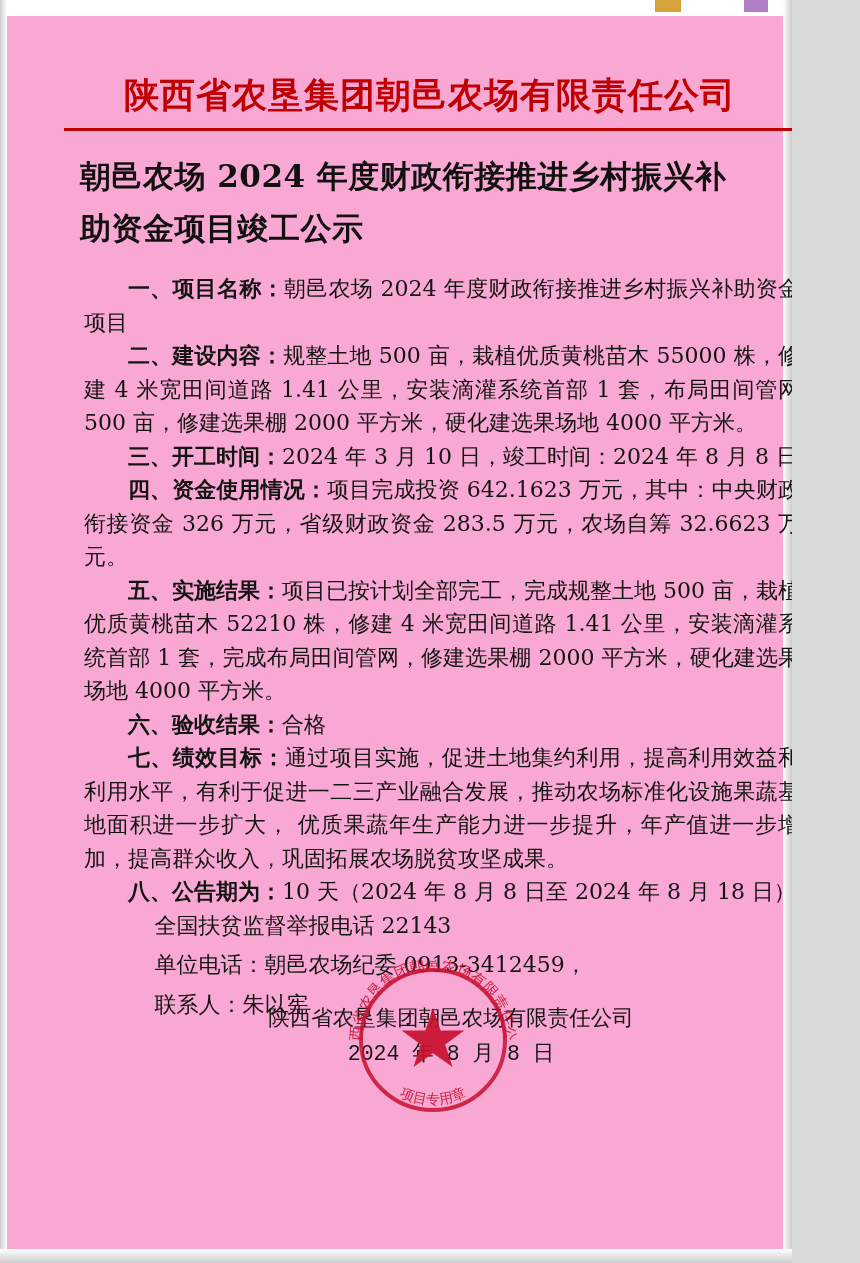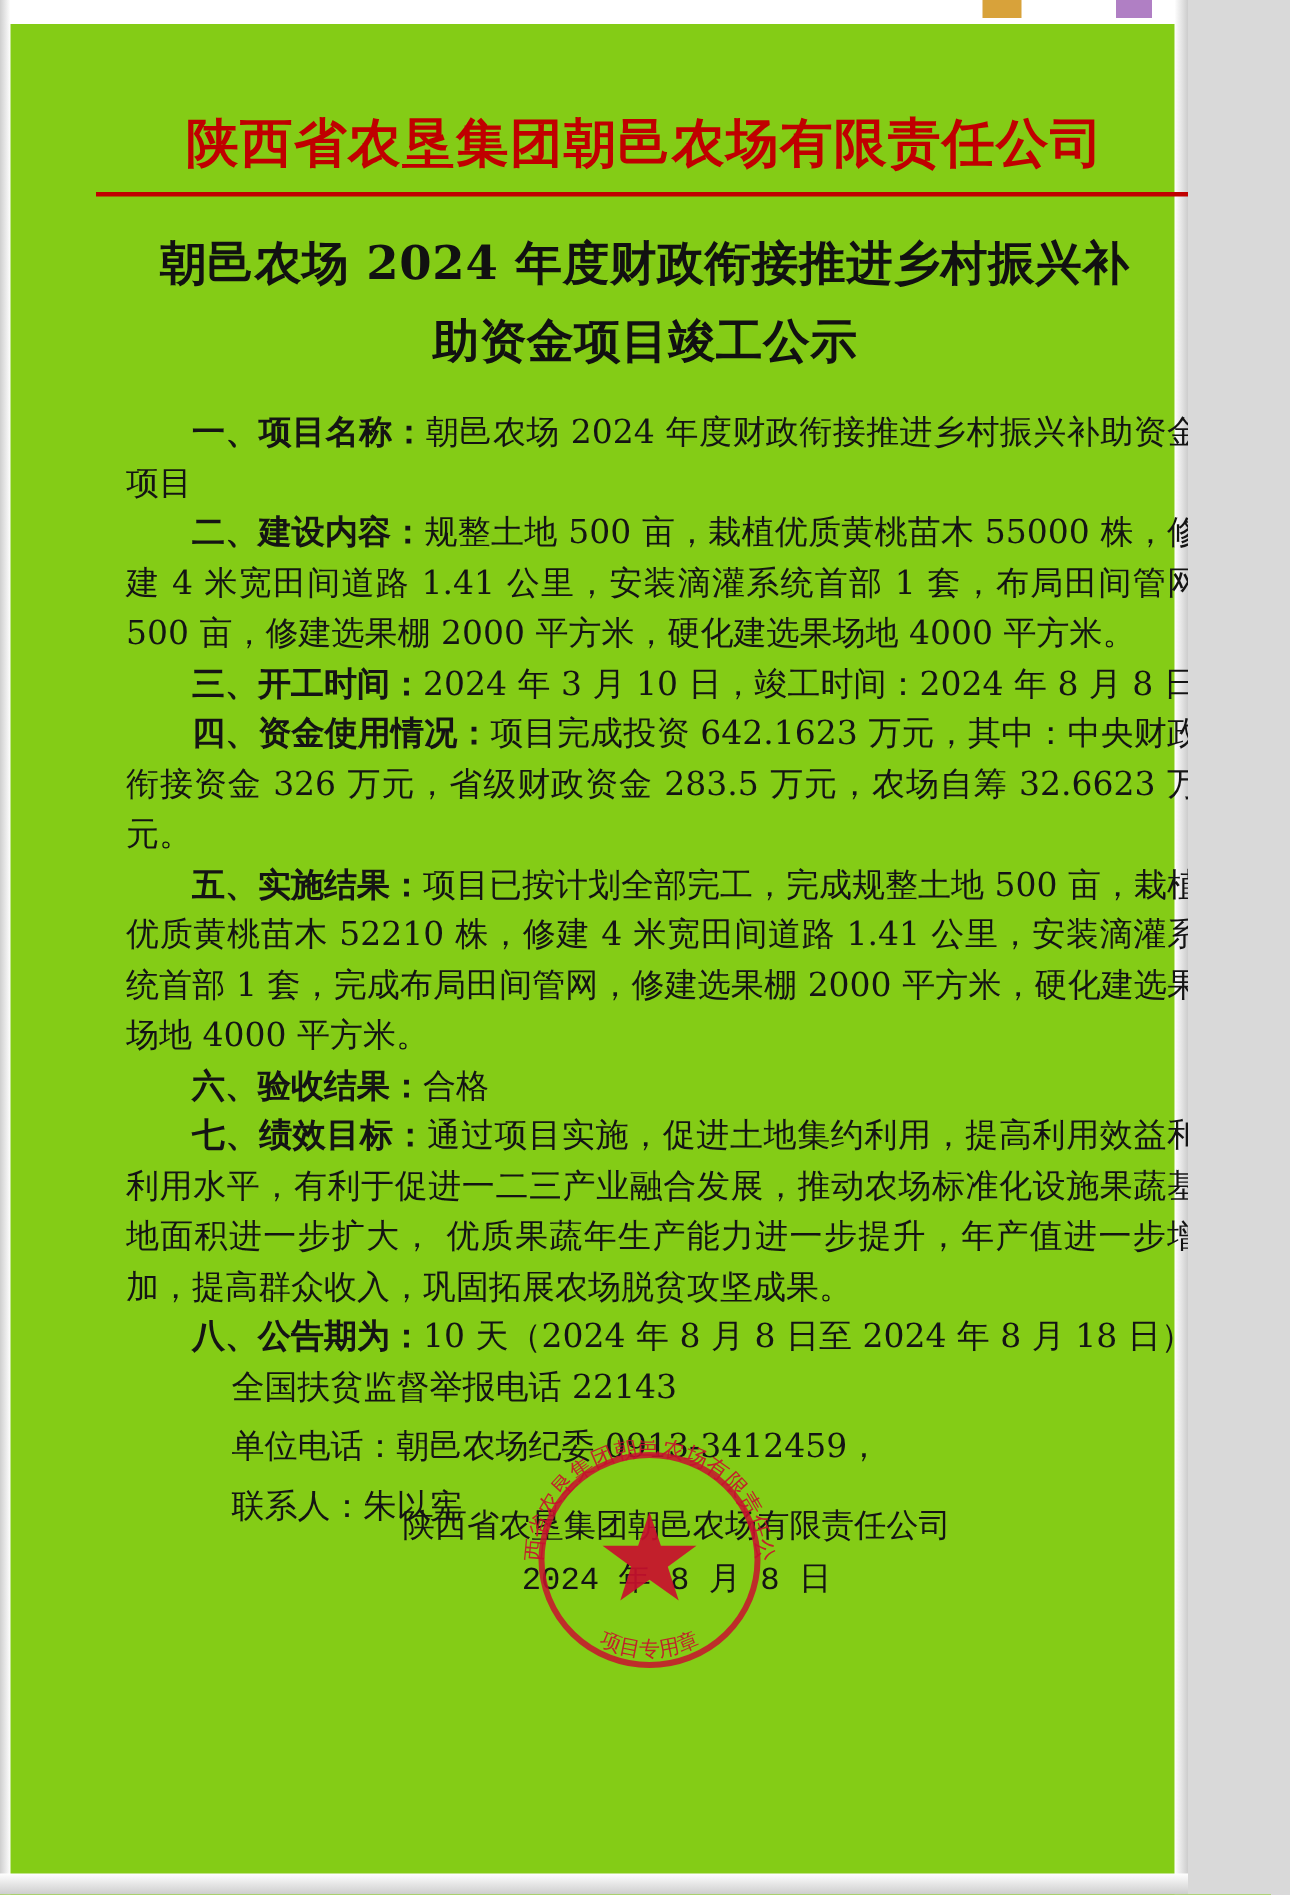--- a/index.html
+++ b/index.html
@@ -10,21 +10,21 @@
     width: 860px;
     height: 1263px;
     background: #d9d9d9;
     font-family: "DejaVu Serif", "Liberation Serif", serif;
     overflow: hidden;
   }
   .page {
     position: relative;
     width: 792px;
     height: 1263px;
-    background: #84cc16;
+    background: #f9a8d4;
     box-sizing: border-box;
     overflow: hidden;
   }
   
   .top-band {
     position: absolute;
     top: 0; left: 0;
     width: 860px;
     height: 16px;
     background: #ffffff;
@@ -74,21 +74,21 @@
     width: 732px;
     height: 3px;
     background: #c00000;
   }
 
   .doc-title {
     position: absolute;
     top: 150px;
     left: 80px;
     width: 700px;
-    text-align: center;
+    text-align: left;
     font-size: 31px;
     font-weight: bold;
     line-height: 52px;
     color: #111;
     letter-spacing: 0.5px;
   }
 
   .body-text {
     position: absolute;
     top: 272px;

